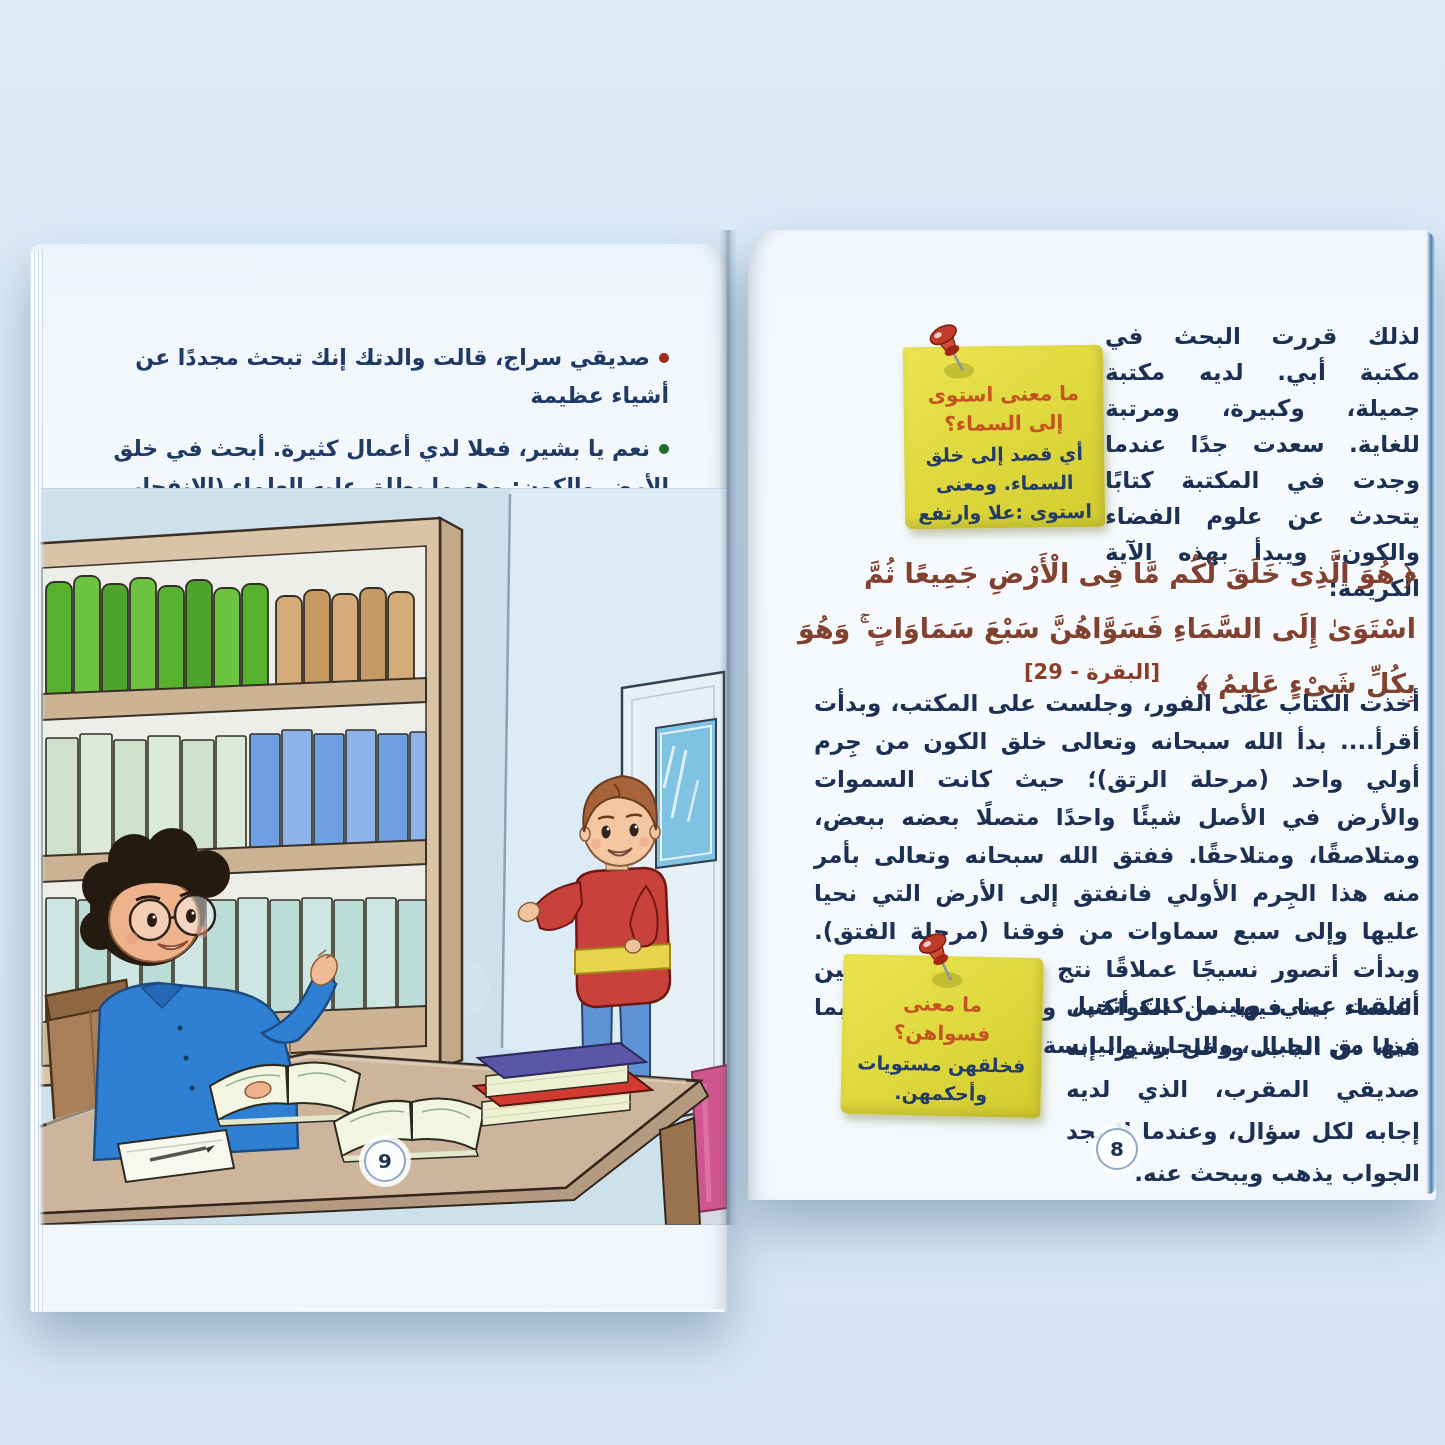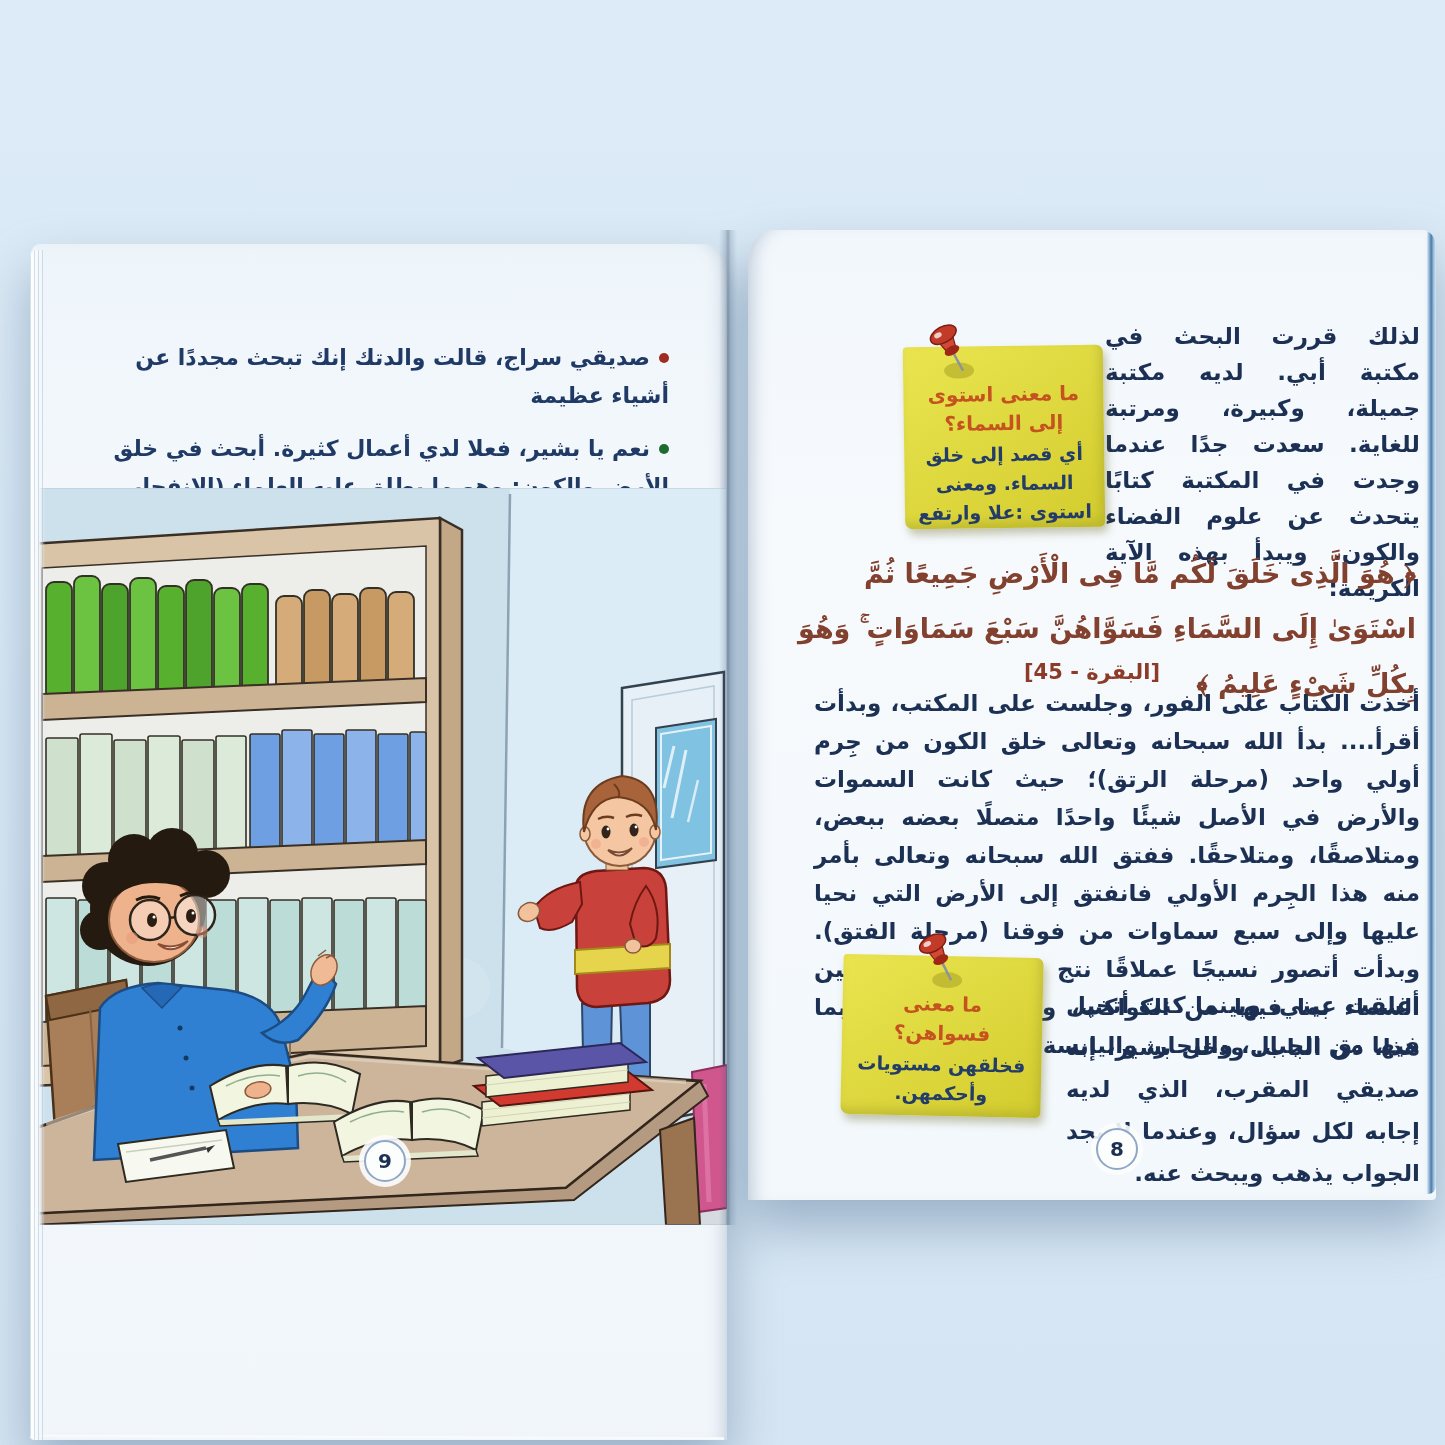--- a/index.html
+++ b/index.html
@@ -8,21 +8,21 @@
     background:linear-gradient(180deg,#dcebf7 0%,#d8e8f5 55%,#d5e5f3 100%);
     font-family:"DejaVu Sans", sans-serif;
   }
   .abs{position:absolute;}
   .book{
     position:absolute;left:30px;top:230px;width:1385px;height:995px;
     filter:drop-shadow(0 26px 26px rgba(80,110,145,0.45));
   }
   .page{position:absolute;overflow:hidden;}
   .left-page{
-    left:0;top:14px;width:697px;height:1196px;
+    left:0;top:14px;width:697px;height:1068px;
     background:linear-gradient(180deg,#eef5fa 0%,#f4f8fc 25%,#f1f6fb 100%);
     border-radius:10px 22px 0 4px / 14px 26px 0 4px;
     box-shadow:inset -14px 0 18px -12px rgba(90,115,145,.35);
   }
   .right-page{
     left:718px;top:0;width:688px;height:970px;
     background:linear-gradient(180deg,#f2f7fc 0%,#f6fafd 30%,#f3f8fc 100%);
     border-radius:26px 14px 4px 0 / 32px 16px 4px 0;
     box-shadow:inset 16px 0 18px -12px rgba(90,115,145,.35);
     direction:rtl;
@@ -335,21 +335,21 @@
             <ellipse cx="26" cy="31" rx="8" ry="4.5" fill="#a02718"></ellipse>
             <ellipse cx="26" cy="13" rx="14" ry="8" fill="#c23b28" stroke="#7e1d12" stroke-width="1.5"></ellipse>
             <ellipse cx="21" cy="11" rx="4" ry="2.5" fill="#ffffff" opacity=".75"></ellipse>
           </g>
         </svg>
         <div class="note-q" lang="ar">ما معنى استوى إلى السماء؟</div>
         <div class="note-a" lang="ar">أي قصد إلى خلق السماء. ومعنى استوى :علا وارتفع</div>
       </div>
 
       <div class="abs verse" lang="ar">﴿ هُوَ الَّذِى خَلَقَ لَكُم مَّا فِى الْأَرْضِ جَمِيعًا ثُمَّ اسْتَوَىٰ إِلَى السَّمَاءِ فَسَوَّاهُنَّ سَبْعَ سَمَاوَاتٍ ۚ وَهُوَ بِكُلِّ شَىْءٍ عَلِيمُ ﴾</div>
-      <div class="abs verse-ref" lang="ar">[البقرة - 45]</div>
+      <div class="abs verse-ref" lang="ar">[البقرة - 29]</div>
 
       <div class="abs body-text" lang="ar">أخذت الكتاب على الفور، وجلست على المكتب، وبدأت أقرأ.... بدأ الله سبحانه وتعالى خلق الكون من جِرم أولي واحد (مرحلة الرتق)؛ حيث كانت السموات والأرض في الأصل شيئًا واحدًا متصلًا بعضه ببعض، ومتلاصقًا، ومتلاحقًا. ففتق الله سبحانه وتعالى بأمر منه هذا الجِرم الأولي فانفتق إلى الأرض التي نحيا عليها وإلى سبع سماوات من فوقنا (مرحلة الفتق). وبدأت أتصور نسيجًا عملاقًا نتج عن انفصاله لجزئين السماء بما فيها من الكواكب، والنجوم، والأرض بما فيها من الجبال، والبحار، واليابسة.</div>
 
       <div class="abs note note2">
         <svg class="pin" viewBox="0 0 56 60" xmlns="http://www.w3.org/2000/svg">
           <ellipse cx="38" cy="50" rx="15" ry="8" fill="#9b951d" opacity=".45"></ellipse>
           <g transform="rotate(-28 26 20)">
             <line x1="26" y1="34" x2="26" y2="54" stroke="#8d949c" stroke-width="2.5"></line>
             <path d="M18,17 L34,17 L31,30 L21,30 Z" fill="#d14a36" stroke="#7e1d12" stroke-width="1.2"></path>
             <ellipse cx="26" cy="31" rx="8" ry="4.5" fill="#a02718"></ellipse>

